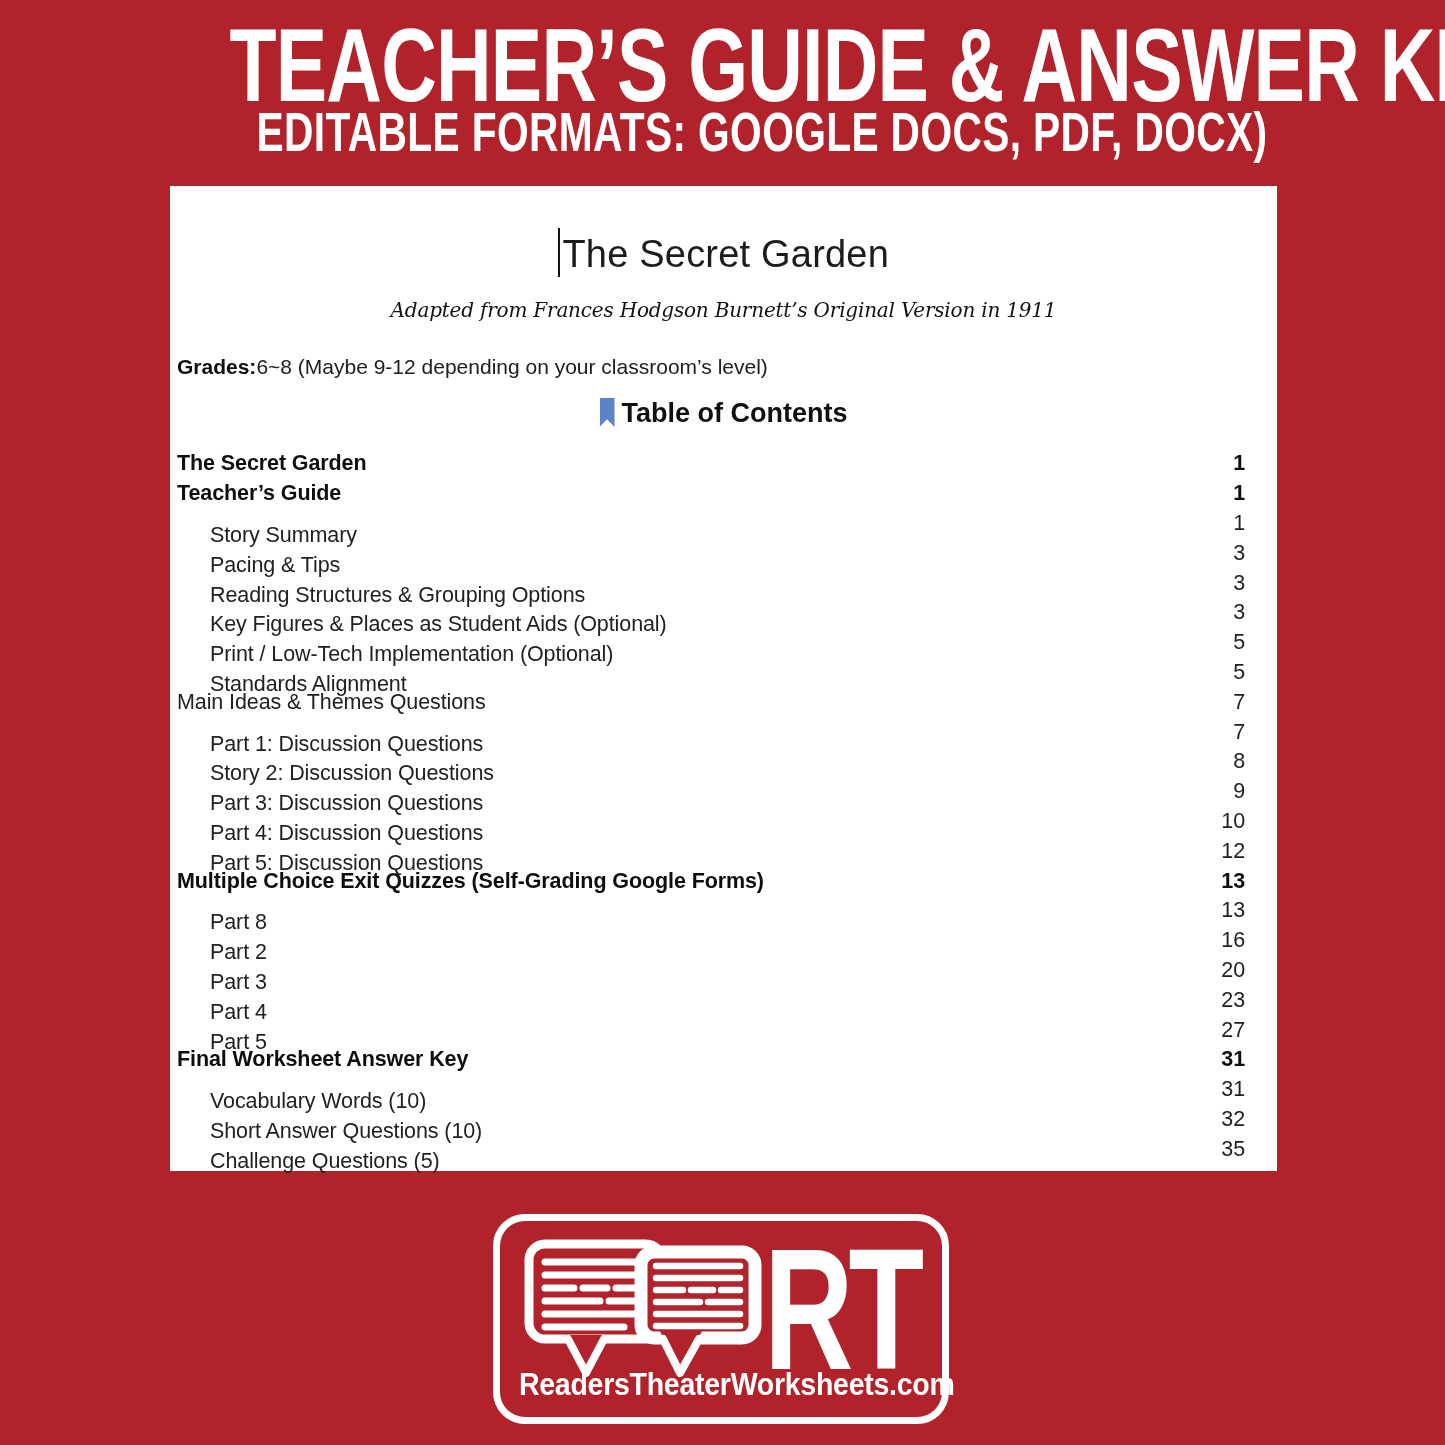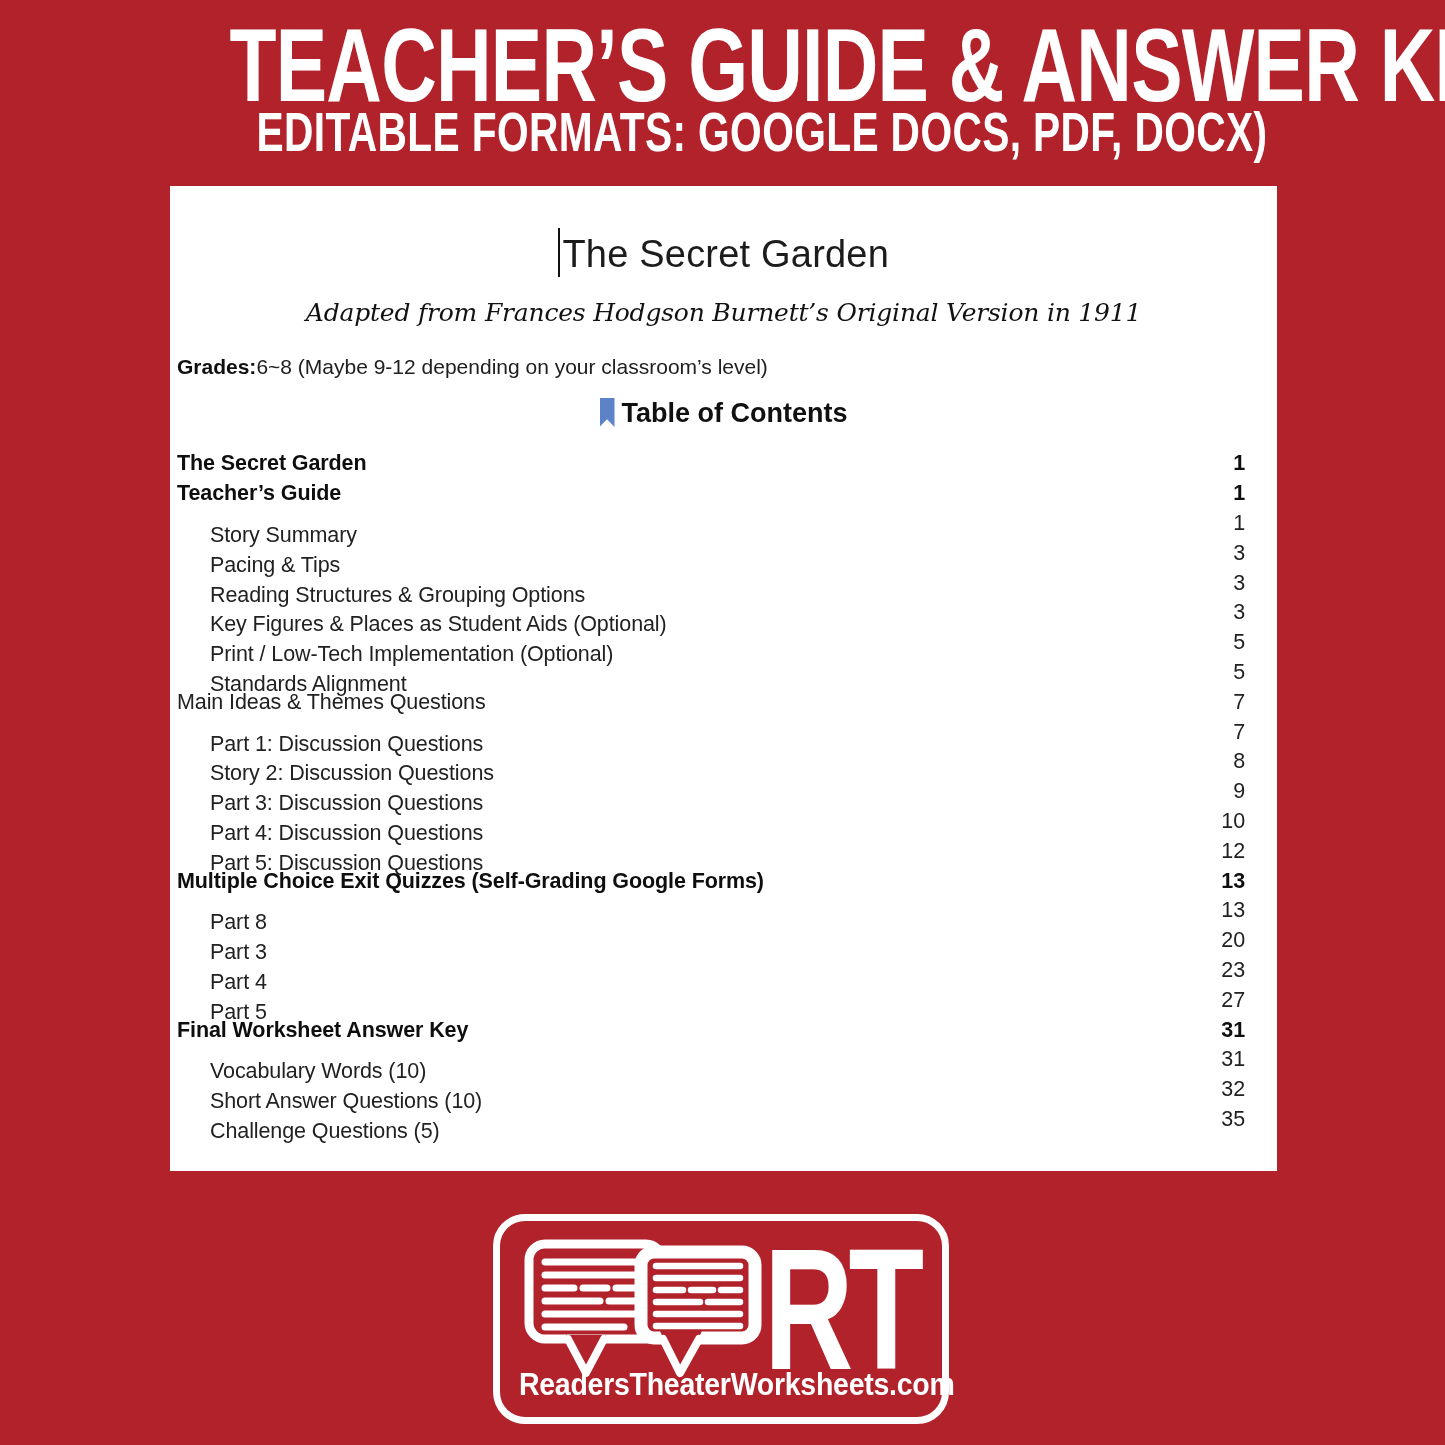--- a/index.html
+++ b/index.html
@@ -59,21 +59,21 @@
   .text-cursor {
     width: 2.5px; height: 49px; background: #111;
     margin-right: 2px; position: relative; top: -2px;
   }
   .doc-title { font-size: 38px; color: var(--ink); letter-spacing: 0.2px; }
 
   .doc-subtitle {
     position: absolute; top: 112px; left: 0; width: 100%;
     text-align: center;
     font-family: "DejaVu Serif", serif; font-style: italic;
-    font-size: 25px; color: #121212; letter-spacing: -0.2px;
+    font-size: 20px; color: #121212; letter-spacing: -0.2px;
   }
 
   .grades-line {
     position: absolute; top: 166px; left: 7px;
     font-size: 21px; color: #202020; line-height: 30px;
   }
   .grades-label { font-weight: bold; color: #0f0f0f; margin-right: 0; }
 
   .toc-heading {
     position: absolute; top: 212px; left: 0; width: 100%;
@@ -212,20 +212,24 @@
           <span class="toc-label">Part 5: Discussion Questions</span>
           <span class="toc-page">12</span>
         </div>
         <div class="toc-row bold">
           <span class="toc-label">Multiple Choice Exit Quizzes (Self-Grading Google Forms)</span>
           <span class="toc-page">13</span>
         </div>
         <div class="toc-row indent">
           <span class="toc-label">Part 8</span>
           <span class="toc-page">13</span>
+        </div>
+        <div class="toc-row indent">
+          <span class="toc-label">Part 2</span>
+          <span class="toc-page">16</span>
         </div>
         <div class="toc-row indent">
           <span class="toc-label">Part 3</span>
           <span class="toc-page">20</span>
         </div>
         <div class="toc-row indent">
           <span class="toc-label">Part 4</span>
           <span class="toc-page">23</span>
         </div>
         <div class="toc-row indent">

